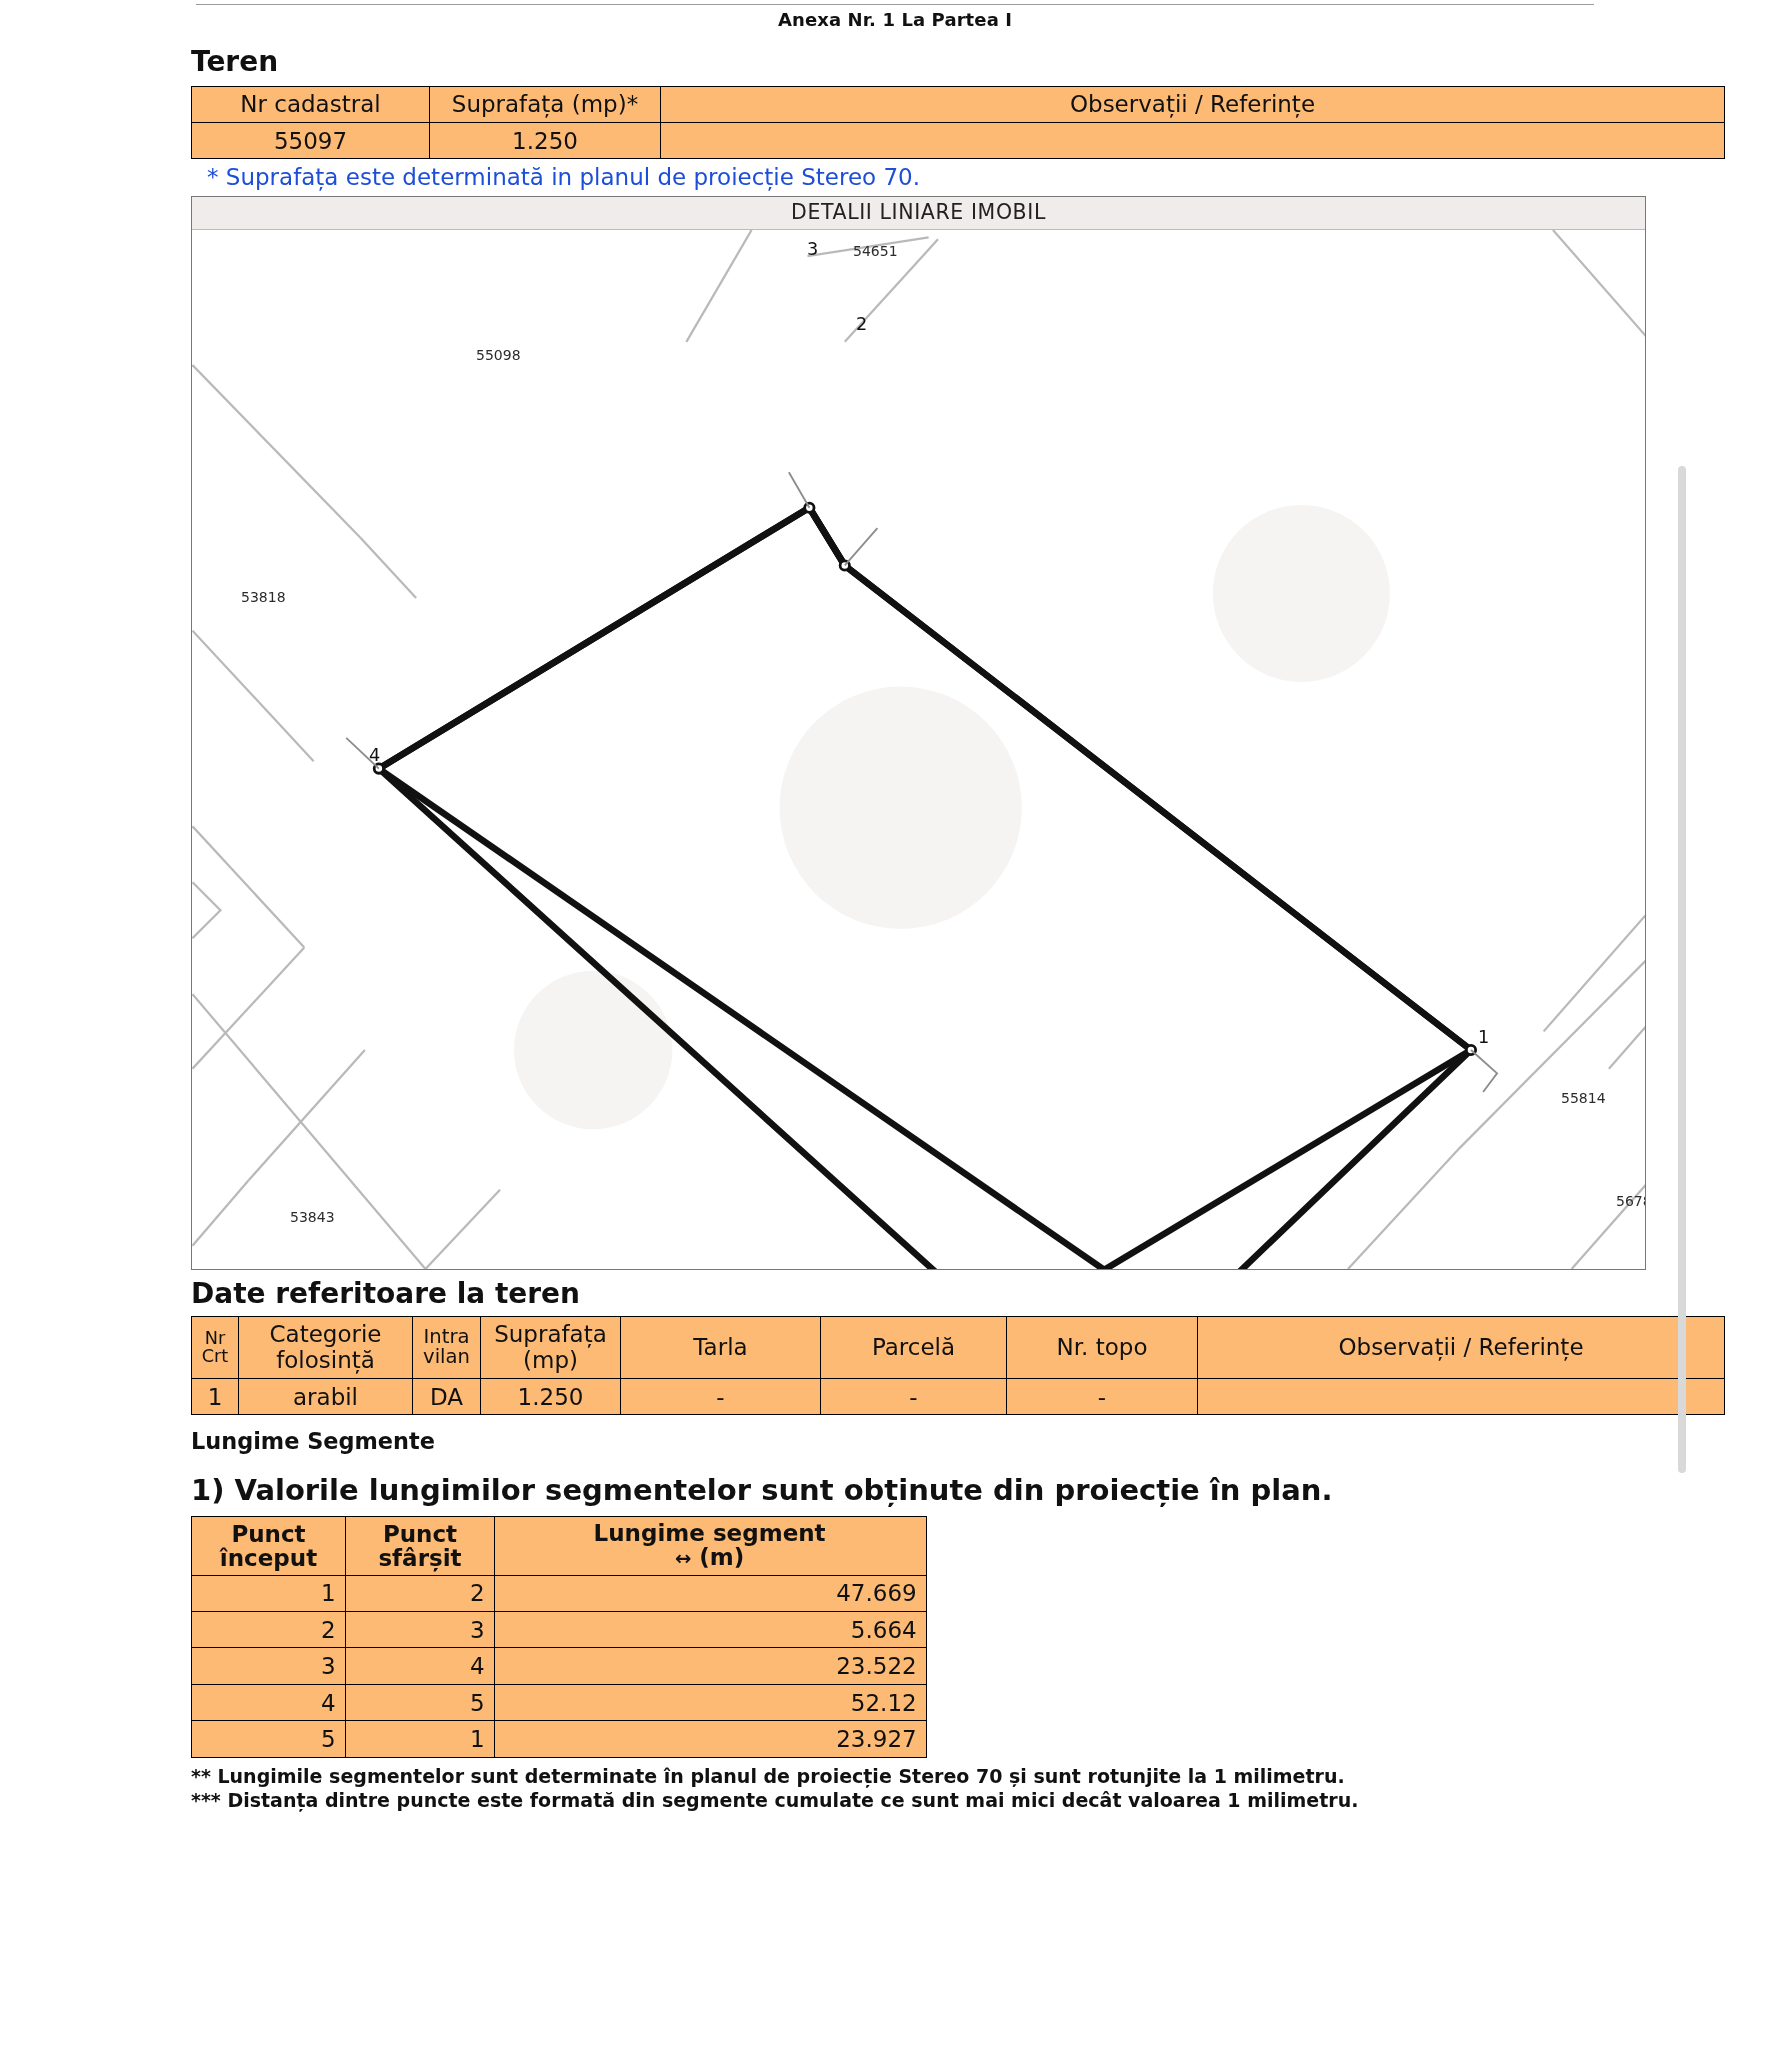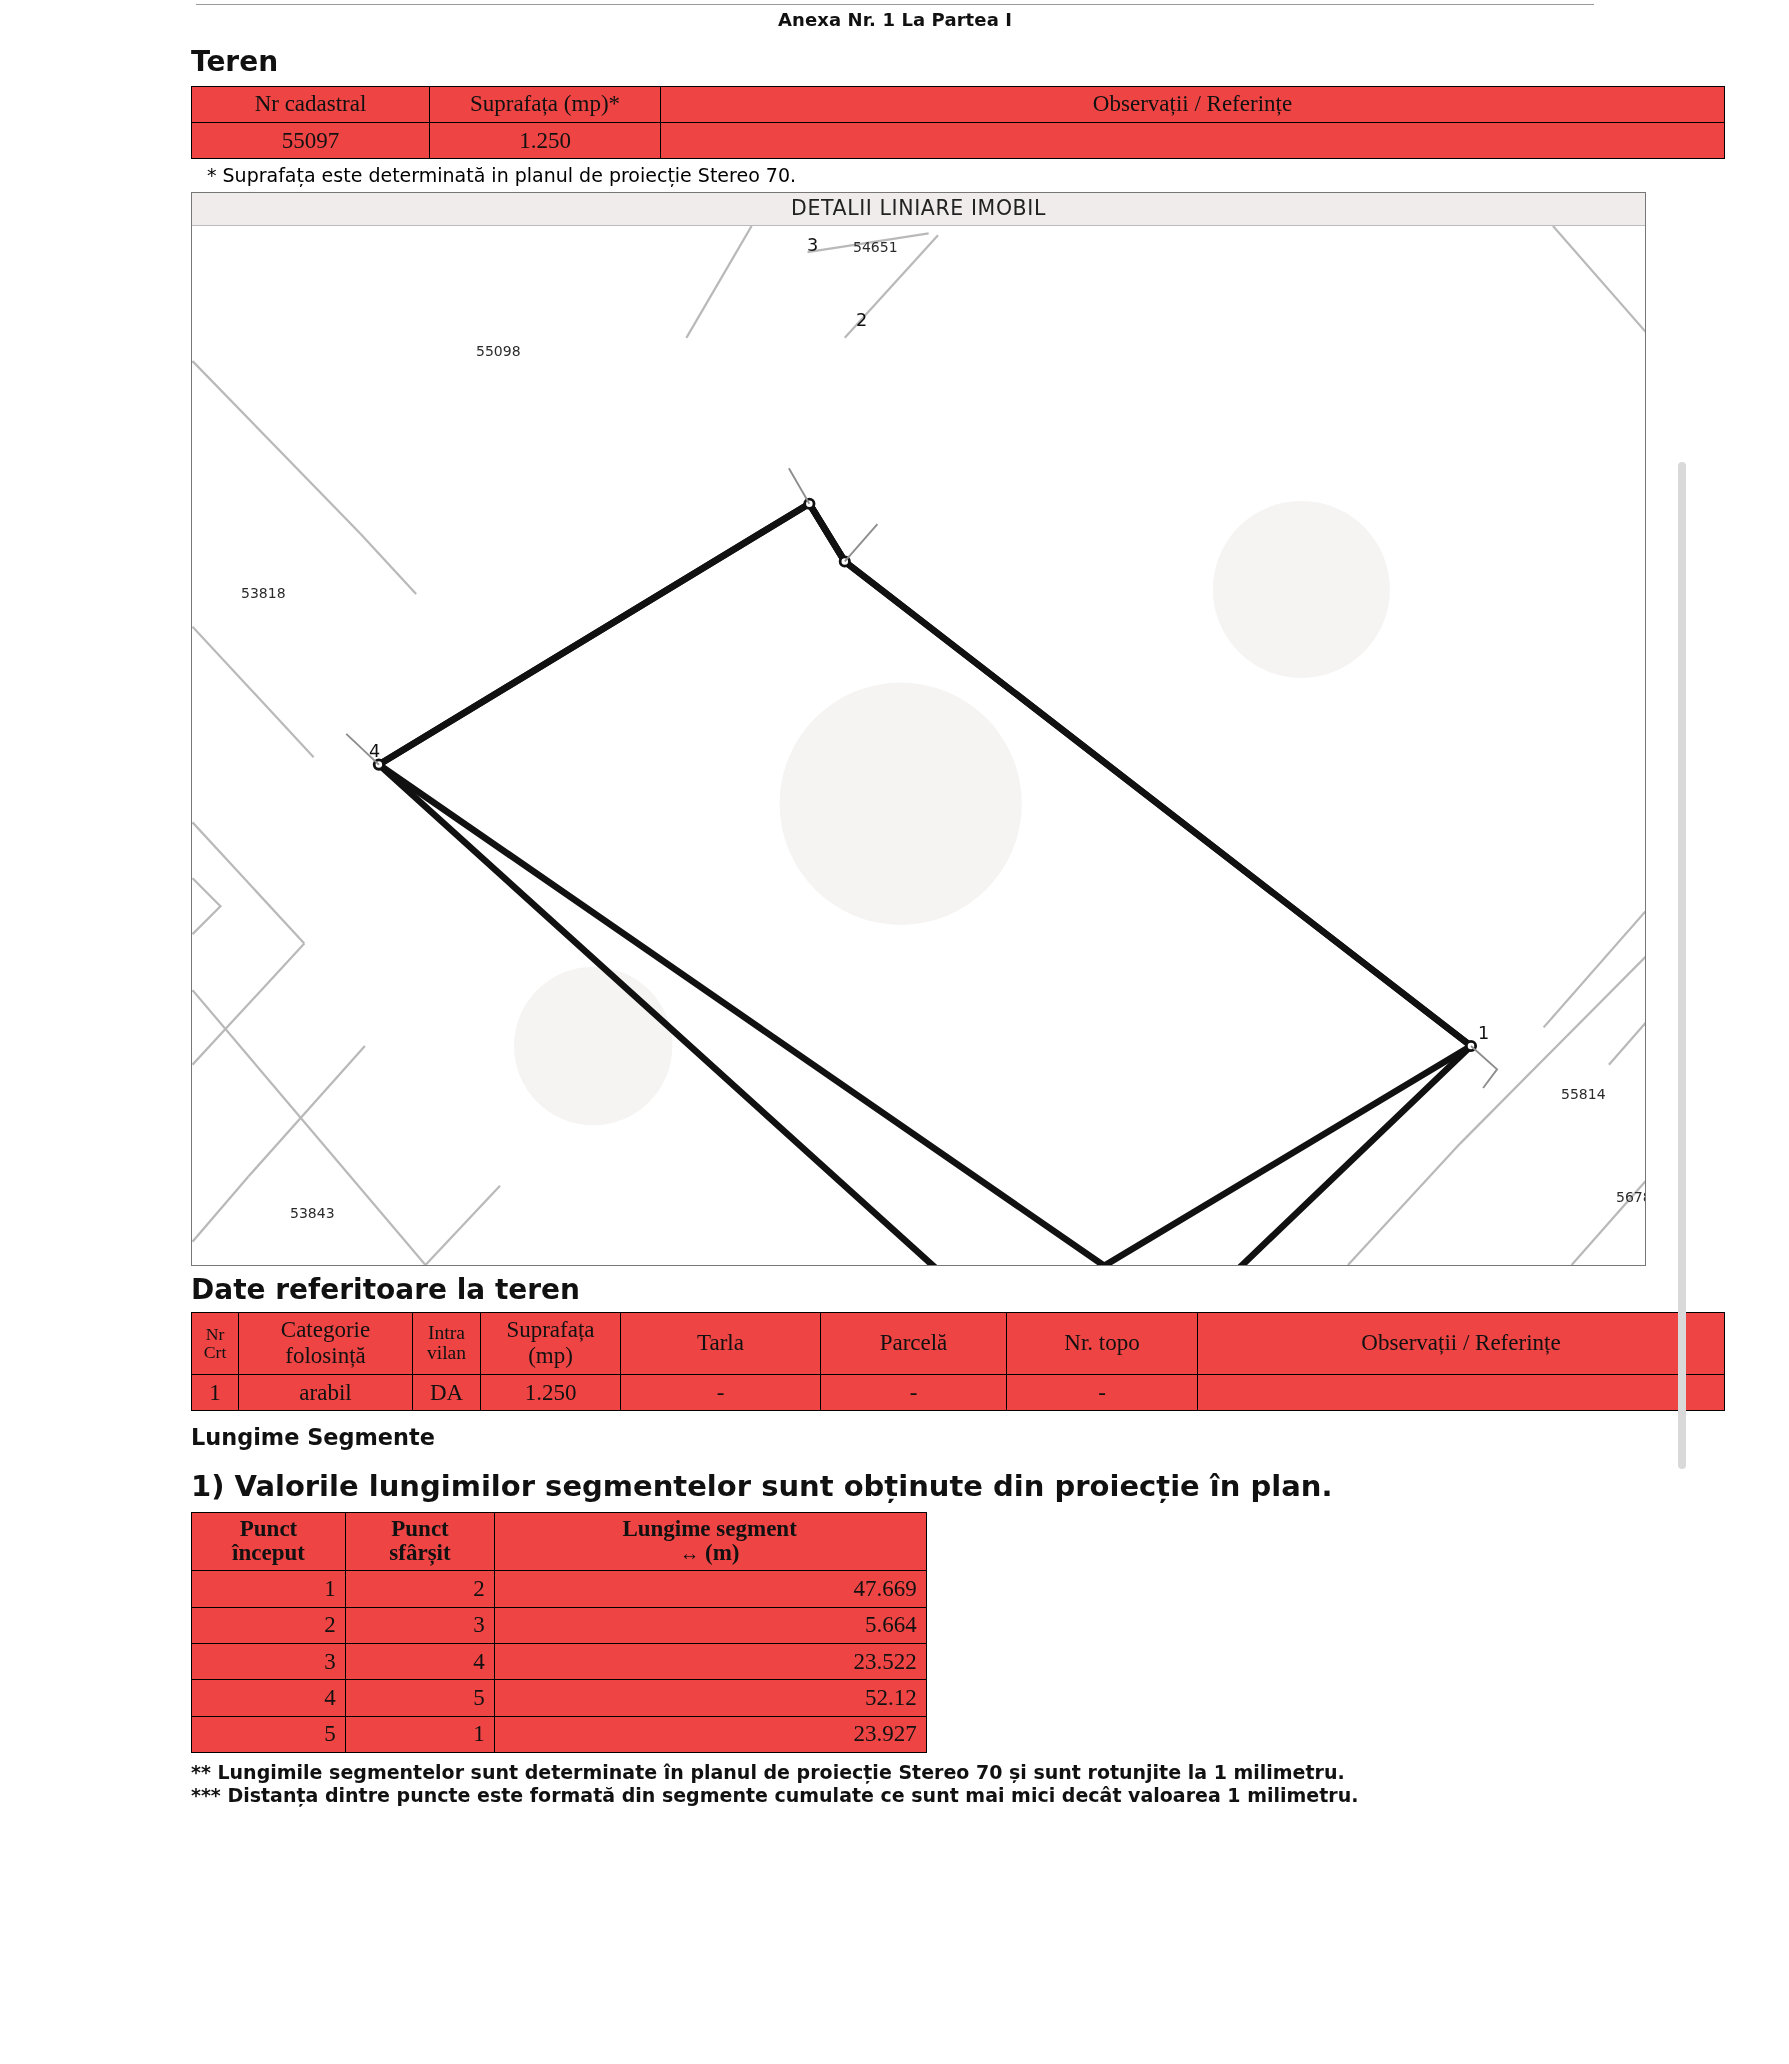--- a/index.html
+++ b/index.html
@@ -49,32 +49,31 @@
     table-layout: fixed;
   }
   table.grid td, table.grid th {
     border: 0.9px solid #000;
     font-size: 23px;
     font-weight: normal;
     color: #111;
     padding: 4.7px 7.5px;
     text-align: center;
     vertical-align: middle;
-    background: #ef4444;
-    font-family: Liberation Serif, serif;
+    background: #fdba74;
   }
 
   
   #teren-table { width: 1534px; }
   #teren-table .c1 { width: 238px; }
   #teren-table .c2 { width: 231px; }
 
   .note {
-    font-size: 19px;
-    color: #000000;
+    font-size: 23px;
+    color: #1d4ed8;
     margin: 4.7px 0 5.6px 207px;
   }
 
   
   .map-wrap {
     margin-left: 191px;
     width: 1455px;
     border: 0.9px solid #777;
     border-top: none;
     position: relative;

